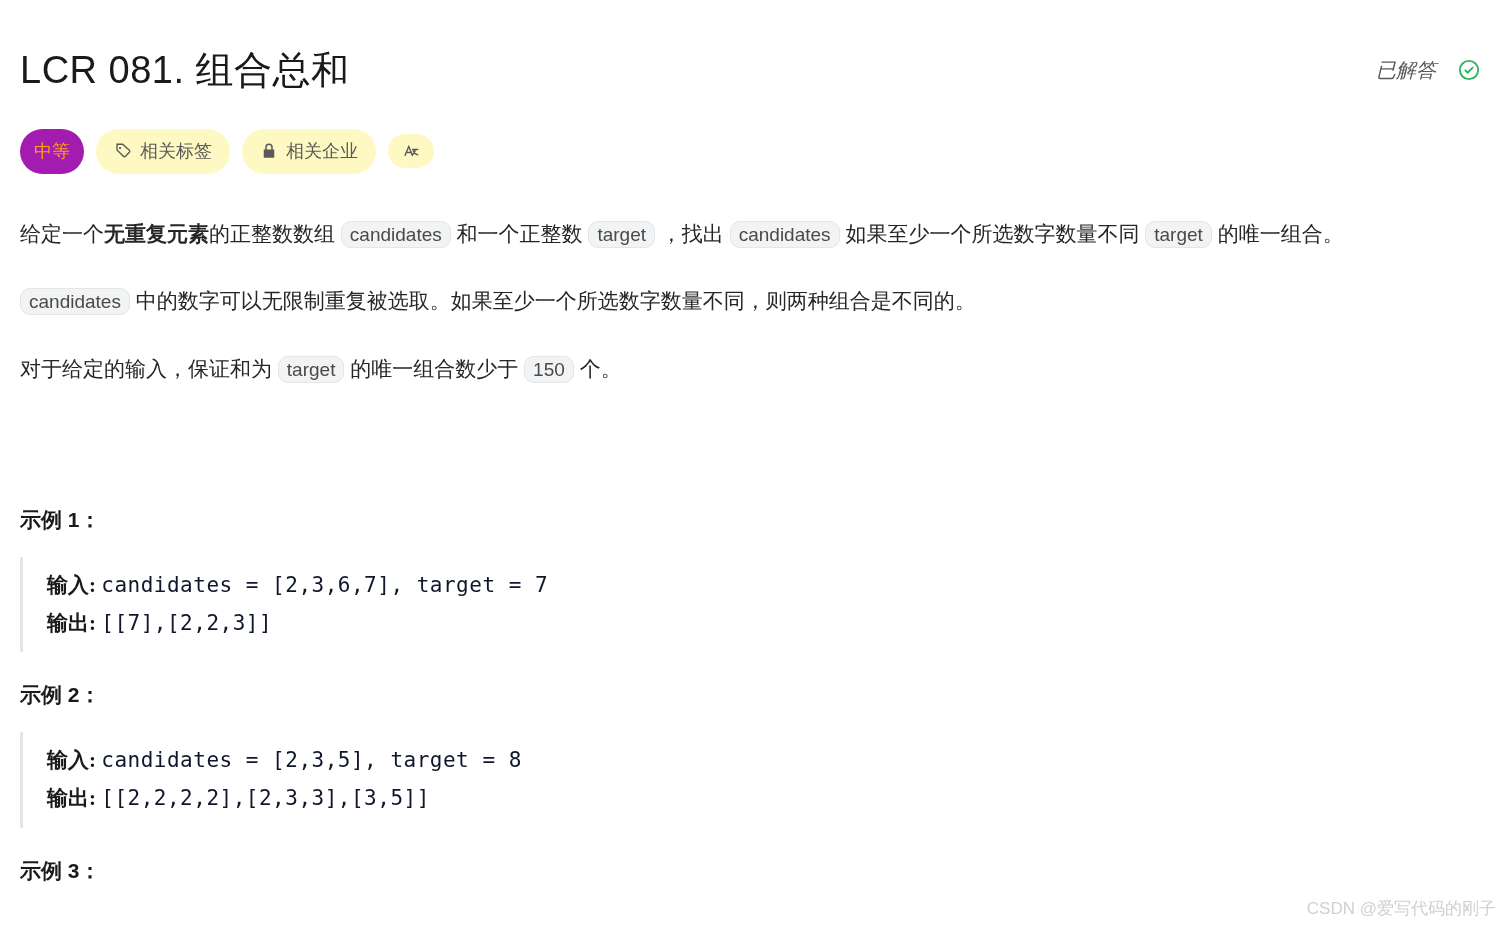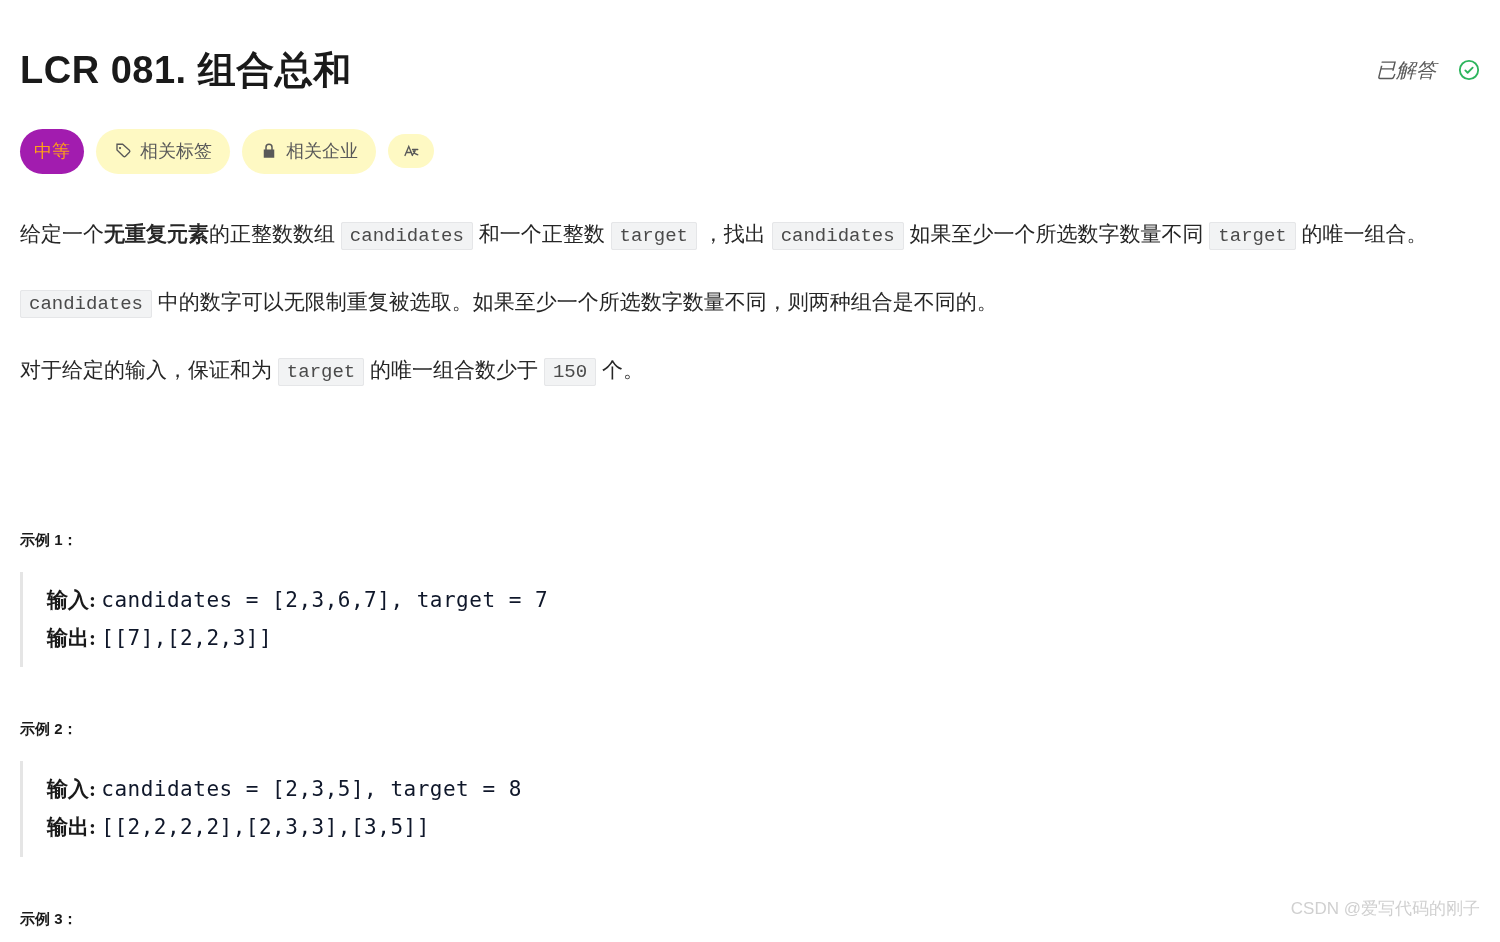--- a/index.html
+++ b/index.html
@@ -20,21 +20,21 @@
       margin: 0 auto;
     }
     .header-row {
       display: flex;
       justify-content: space-between;
       align-items: center;
       margin-bottom: 28px;
     }
     .title {
       font-size: 38px;
-      font-weight: 700;
+      font-weight: 400;
       color: #1a1a1a;
       letter-spacing: 0.5px;
     }
     .solved-badge {
       display: flex;
       align-items: center;
       gap: 22px;
       color: #595959;
       font-size: 20px;
       font-style: italic;
@@ -78,30 +78,30 @@
       font-size: 21px;
       line-height: 1.9;
       color: #262626;
     }
     .content strong {
       font-weight: 700;
     }
     code.inline {
       background: #f2f3f4;
       border: 1px solid #e5e6e8;
-      border-radius: 2px;
+      border-radius: 10px;
       padding: 2px 8px;
-      font-family: Liberation Mono, monospace;
+      font-family: Liberation Sans, sans-serif;
       font-size: 19px;
       color: #4a4a4a;
     }
     .example-label {
-      font-size: 15px;
+      font-size: 21px;
       font-weight: 700;
-      margin-top: 50px;
+      margin-top: 26px;
       margin-bottom: 20px;
       color: #1a1a1a;
     }
     .example-block {
       border-left: 3px solid #e5e5e5;
       padding: 10px 0 10px 24px;
       margin-bottom: 20px;
     }
     .example-line {
       font-size: 21px;
@@ -114,21 +114,21 @@
       color: #1a1a1a;
     }
     .example-line .value {
       color: #0f172a;
       font-family: ui-monospace, SFMono-Regular, Menlo, Consolas, monospace;
       letter-spacing: 0.5px;
     }
     .watermark {
       position: fixed;
       bottom: 20px;
-      right: 20px;
+      right: 4px;
       color: #d0d0d0;
       font-size: 17px;
     }
     .spacer-large { height: 60px; }
   </style>
 </head>
 <body>
 
 <div class="container">
   <div class="header-row">

